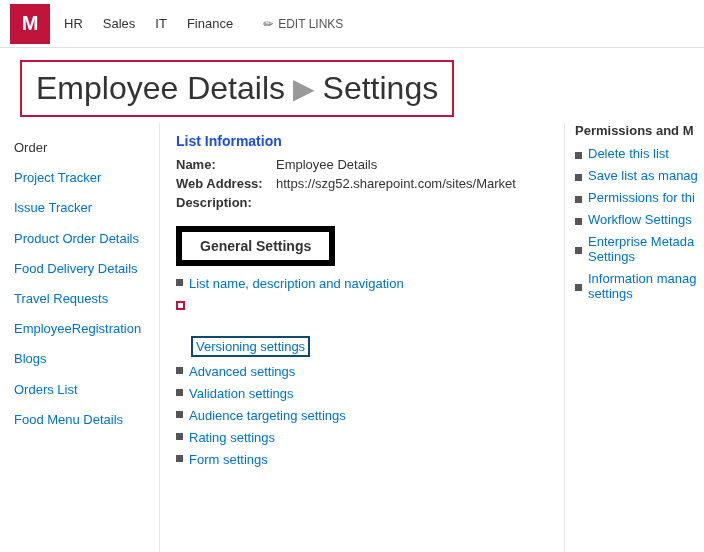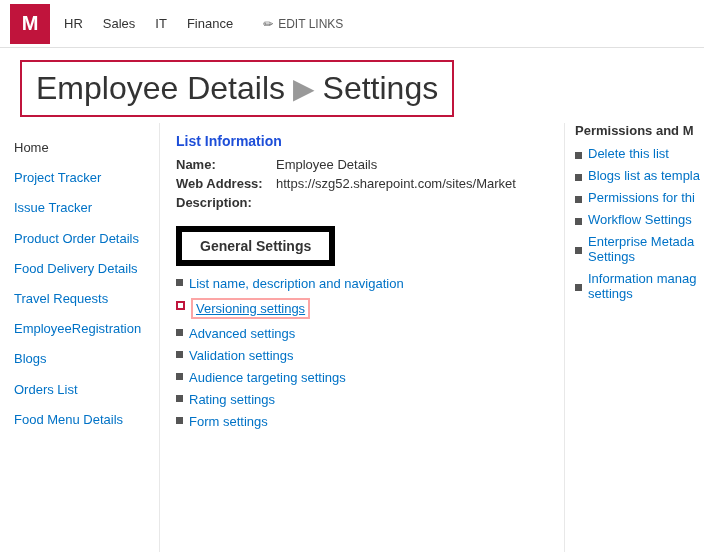--- a/index.html
+++ b/index.html
@@ -167,23 +167,23 @@
       flex-shrink: 0;
       margin-top: 3px;
       margin-right: 6px;
     }
     .settings-link {
       color: #0072c6;
       text-decoration: none;
       cursor: pointer;
     }
     .settings-link.active-box {
-      border: 2px solid #fca5a5;
+      border: 2px solid #0c4a6e;
       padding: 1px 3px;
-      text-decoration: underline;
+      margin-top: 38px;
     }
 
     
     .right-panel {
       width: 140px;
       flex-shrink: 0;
       padding: 0 0 0 10px;
       border-left: 1px solid #e8e8e8;
       font-size: 13px;
     }
@@ -228,21 +228,21 @@
   <div class="title-area">
     <span class="title-text">Employee Details</span>
     <span class="title-separator">▶</span>
     <span class="title-text">Settings</span>
   </div>
 </div>
 
 <div class="main-layout">
 
   <div class="sidebar">
-    <a class="sidebar-item plain">Home</a>
+    <a class="sidebar-item plain">Order</a>
     <a class="sidebar-item">Project Tracker</a>
     <a class="sidebar-item">Issue Tracker</a>
     <a class="sidebar-item">Product Order Details</a>
     <a class="sidebar-item">Food Delivery Details</a>
     <a class="sidebar-item">Travel Requests</a>
     <a class="sidebar-item">EmployeeRegistration</a>
     <a class="sidebar-item">Blogs</a>
     <a class="sidebar-item">Orders List</a>
     <a class="sidebar-item">Food Menu Details</a>
   </div>
@@ -302,21 +302,21 @@
   </div>
 
   <div class="right-panel">
     <div class="right-panel-title">Permissions and M</div>
     <div class="right-link-item">
       <div class="bullet-square"></div>
       <a class="settings-link">Delete this list</a>
     </div>
     <div class="right-link-item">
       <div class="bullet-square"></div>
-      <a class="settings-link">Blogs list as templa</a>
+      <a class="settings-link">Save list as manag</a>
     </div>
     <div class="right-link-item">
       <div class="bullet-square"></div>
       <a class="settings-link">Permissions for thi</a>
     </div>
     <div class="right-link-item">
       <div class="bullet-square"></div>
       <a class="settings-link">Workflow Settings</a>
     </div>
     <div class="right-link-item">

